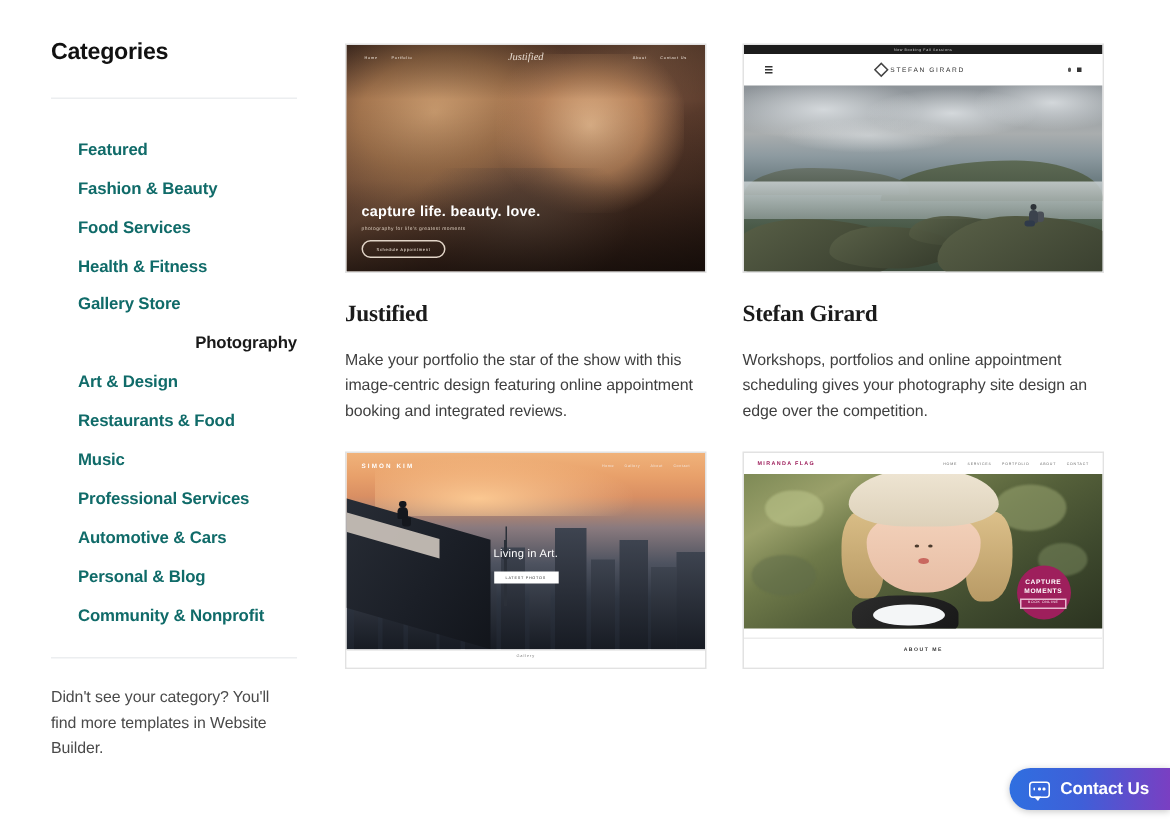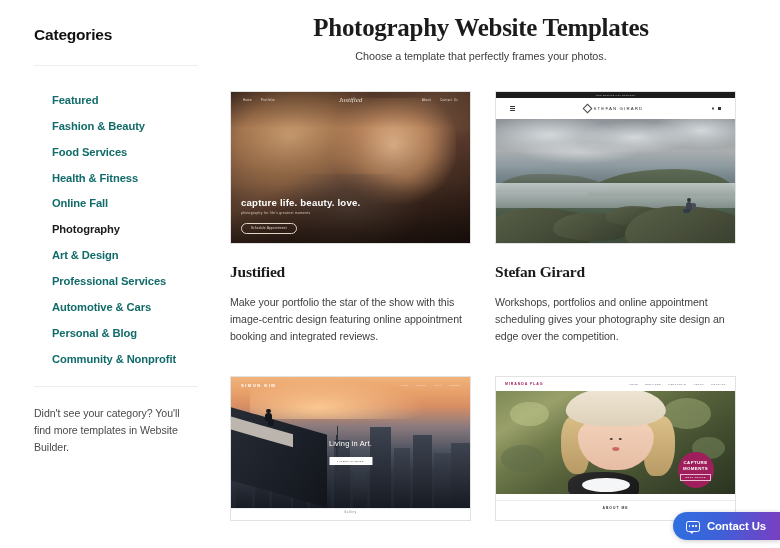--- a/index.html
+++ b/index.html
@@ -26,21 +26,21 @@
     letter-spacing:-0.2px;
     margin:3px 0 0 0; padding-top:3px;
   }
   .divider { height:1px; background:#eceef0; margin:21px 0 0 0; }
   .cat-list { list-style:none; margin:0; padding:21px 0 0 18px; }
   .cat-item {
     font-size:11.2px; font-weight:700; color:#106b69;
     letter-spacing:-0.1px;
     padding:6.8px 0; cursor:pointer; line-height:1.1;
   }
-  .cat-item.active { color:#1a1a1a; }
+  .cat-item.active { color:#1a1a1a;text-align:right; }
   .divider2 { height:1px; background:#eceef0; margin:14px 0 0 0; }
   .sidebar-note {
     font-size:10.6px; color:#4a4a4a; line-height:1.62;
     padding:18px 14px 0 0; letter-spacing:-0.05px;
   }
 
   
   .main { flex:1; position:relative; padding:0 44px 0 10px; }
   .hdr { text-align:center; padding-top:14px; }
   .hdr h1 {
@@ -67,21 +67,21 @@
   }
   .card-title {
     font-family:"Liberation Serif", serif;
     font-size:15.5px; font-weight:700; color:#1b1b1b;
     margin:19px 0 0 0; letter-spacing:-0.2px;
   }
   .card-desc {
     font-size:10.6px; color:#3f3f3f; line-height:1.62;
     margin:13px 0 0 0; letter-spacing:-0.05px;
   }
-  .row2 { margin-top:31px; }
+  .row2 { margin-top:18px; }
   .row2 .thumb { height:145px; }
 
   
   .t1 { background:linear-gradient(150deg,#4a3126 0%,#6b4634 22%,#8a6148 42%,#5a3b2c 62%,#2e1d16 100%); }
   .t1 .blob-a {
     position:absolute; left:-8%; top:-18%; width:72%; height:92%;
     background:radial-gradient(ellipse at 45% 50%, #c89a6e 0%, #a5764f 38%, rgba(90,58,40,0) 72%);
     transform:rotate(-14deg);
   }
   .t1 .blob-b {
@@ -372,38 +372,36 @@
 <div class="page">
 
   <aside class="sidebar">
     <div class="sidebar-title">Categories</div>
     <div class="divider"></div>
     <ul class="cat-list">
       <li class="cat-item">Featured</li>
       <li class="cat-item">Fashion &amp; Beauty</li>
       <li class="cat-item">Food Services</li>
       <li class="cat-item">Health &amp; Fitness</li>
-      <li class="cat-item">Online Fall</li>
+      <li class="cat-item">Gallery Store</li>
       <li class="cat-item active">Photography</li>
       <li class="cat-item">Art &amp; Design</li>
+      <li class="cat-item">Restaurants &amp; Food</li>
+      <li class="cat-item">Music</li>
       <li class="cat-item">Professional Services</li>
       <li class="cat-item">Automotive &amp; Cars</li>
       <li class="cat-item">Personal &amp; Blog</li>
       <li class="cat-item">Community &amp; Nonprofit</li>
     </ul>
     <div class="divider2"></div>
     <div class="sidebar-note">Didn't see your category? You'll find more templates in Website Builder.</div>
   </aside>
 
   <main class="main">
 
-    <div class="hdr">
-      <h1>Photography Website Templates</h1>
-      <p>Choose a template that perfectly frames your photos.</p>
-    </div>
 
     <div class="grid">
 
       <div class="card">
         <div class="thumb t1">
           <div class="blob-a"></div>
           <div class="blob-b"></div>
           <div class="blob-c"></div>
           <div class="shade"></div>
           <div class="brandscript">Justified</div>

